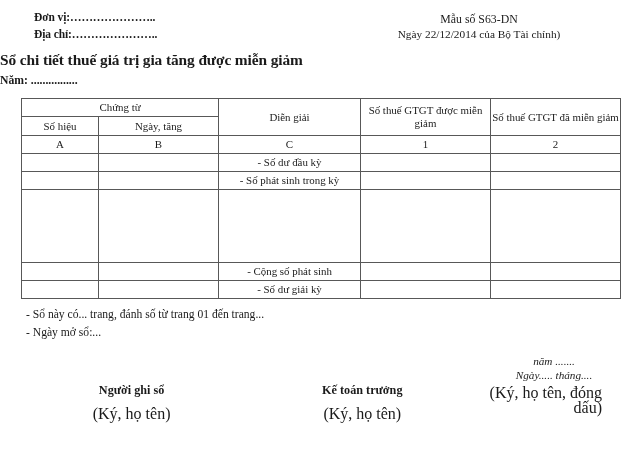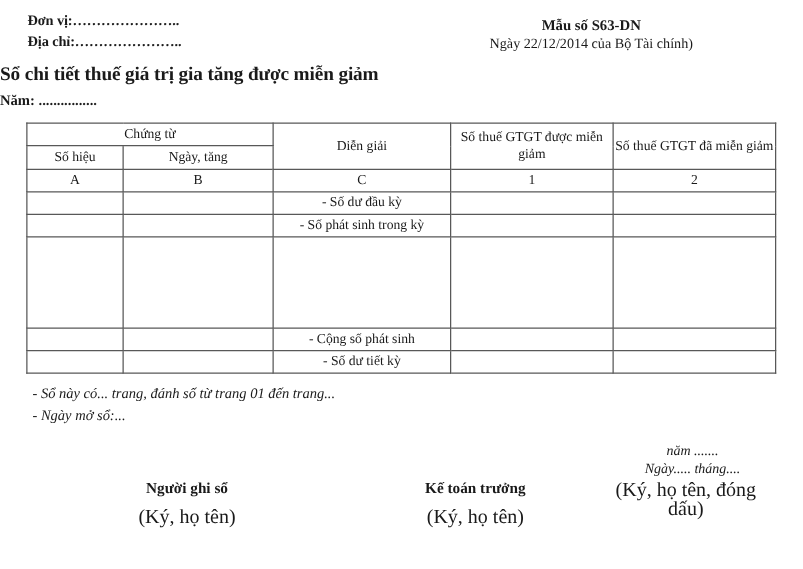--- a/index.html
+++ b/index.html
@@ -17,42 +17,42 @@
   }
   .page {
     position: relative;
     width: 642px;
     height: 455px;
   }
 
   
   .top-header {
     display: flex;
-    align-items: flex-end;
-    padding: 9px 12px 0 22px;
+    align-items: center;
+    padding: 9px 12px 0 34px;
   }
   .unit-block {
     width: 300px;
     flex: 0 0 auto;
   }
   .unit-line {
     font-size: 11.5px;
     font-weight: bold;
     line-height: 17px;
     white-space: nowrap;
     letter-spacing: -0.1px;
   }
   .form-block {
     flex: 1 1 auto;
     text-align: center;
     padding-right: 6px;
   }
   .form-code {
     font-size: 11.8px;
-    font-weight: bold;
+    font-weight: normal;
     line-height: 16px;
   }
   .form-issue {
     font-size: 11.3px;
     line-height: 15px;
     white-space: nowrap;
   }
 
   
   .title-wrap {
@@ -115,21 +115,20 @@
   }
   .c-a { width: 77px; }
   .c-b { width: 120px; }
   .c-c { width: 142px; }
   .c-1 { width: 130px; }
   .c-2 { width: 130px; }
 
   
   .notes {
     margin: 7px 0 0 26px;
-    font-style: italic;
   }
   .note-line {
     font-size: 11.6px;
     line-height: 18px;
     white-space: nowrap;
   }
 
   
   .date-line {
     position: absolute;
@@ -140,40 +139,40 @@
     font-size: 11.2px;
     font-style: italic;
     line-height: 14px;
   }
   .sign-row {
     position: absolute;
     left: 0;
     top: 382px;
     width: 602px;
     display: flex;
-    padding-left: 18px;
   }
   .sign-col {
     text-align: center;
   }
   .sign-col-left  { width: 260px; margin-left: 8px; }
   .sign-col-mid   { width: 200px; margin-left: 12px; }
   .sign-col-right { width: 150px; margin-left: 2px; }
   .sign-role {
     font-size: 12.2px;
     font-weight: bold;
     line-height: 17px;
   }
   .sign-note {
     font-size: 16px;
     line-height: 15px;
     margin-top: 7px;
   }
   .sign-note-right {
     margin-top: 3px;
+    text-align: right;
   }
 </style>
 </head>
 <body>
 
 <div class="page">
 
   <div class="top-header">
     <div class="unit-block">
       <div class="unit-line">Đơn vị:…………………..</div>
@@ -243,21 +242,21 @@
           <tr>
             <td class="rowcell"></td>
             <td class="rowcell"></td>
             <td class="rowcell desc">- Cộng số phát sinh</td>
             <td class="rowcell"></td>
             <td class="rowcell"></td>
           </tr>
           <tr>
             <td class="rowcell"></td>
             <td class="rowcell"></td>
-            <td class="rowcell desc">- Số dư tiết kỳ</td>
+            <td class="rowcell desc">- Số dư giải kỳ</td>
             <td class="rowcell"></td>
             <td class="rowcell"></td>
           </tr>
         </tbody>
     </table>
   </div>
 
   <div class="notes">
     <div class="note-line">- Sổ này có... trang, đánh số từ trang 01 đến trang...</div>
     <div class="note-line">- Ngày mở sổ:...</div>

